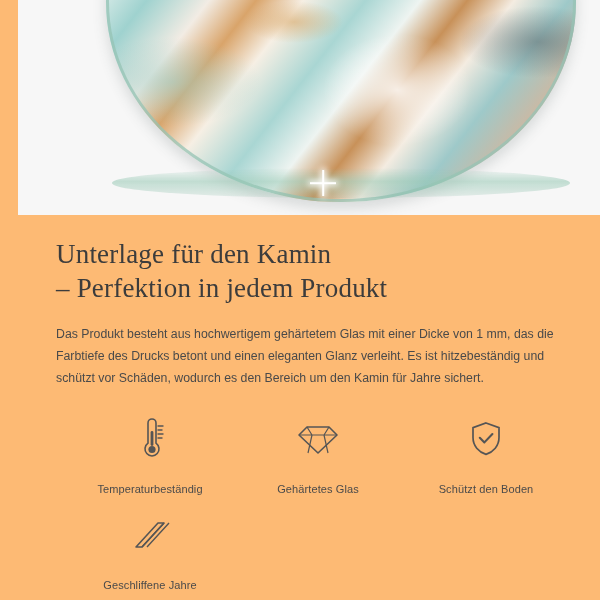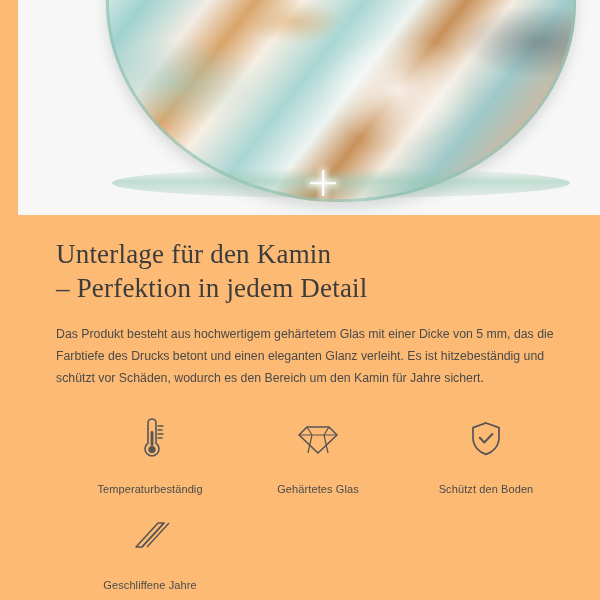--- a/index.html
+++ b/index.html
@@ -192,24 +192,24 @@
   <div class="hero">
     <div class="hero-disc"></div>
     <div class="hero-rim"></div>
     <div class="hero-edge"></div>
     <div class="hero-sparkle"></div>
   </div>
 
   <div class="content">
     <h1 class="title">
       <span>Unterlage für den Kamin</span>
-      <span class="line2">– Perfektion in jedem Detail</span>
+      <span class="line2">– Perfektion in jedem Produkt</span>
     </h1>
 
-    <p class="body-text">Das Produkt besteht aus hochwertigem gehärtetem Glas mit einer Dicke von 5 mm, das die Farbtiefe des Drucks betont und einen eleganten Glanz verleiht. Es ist hitzebeständig und schützt vor Schäden, wodurch es den Bereich um den Kamin für Jahre sichert.</p>
+    <p class="body-text">Das Produkt besteht aus hochwertigem gehärtetem Glas mit einer Dicke von 1 mm, das die Farbtiefe des Drucks betont und einen eleganten Glanz verleiht. Es ist hitzebeständig und schützt vor Schäden, wodurch es den Bereich um den Kamin für Jahre sichert.</p>
 
     <div class="features">
 
       <div class="feature">
         <div class="icon-wrap">
           <svg width="40" height="44" viewBox="0 0 40 44" fill="none">
             <path d="M18 6a4 4 0 0 1 8 0v20.2a7 7 0 1 1-8 0V6z" stroke="#555" stroke-width="1.6" fill="none"></path>
             <circle cx="22" cy="32.5" r="3.6" fill="#555"></circle>
             <rect x="20.6" y="14" width="2.8" height="15" rx="1.4" fill="#555"></rect>
             <path d="M28 9h5M28 13h4M28 17h5M28 21h4" stroke="#555" stroke-width="1.4" stroke-linecap="round"></path>

